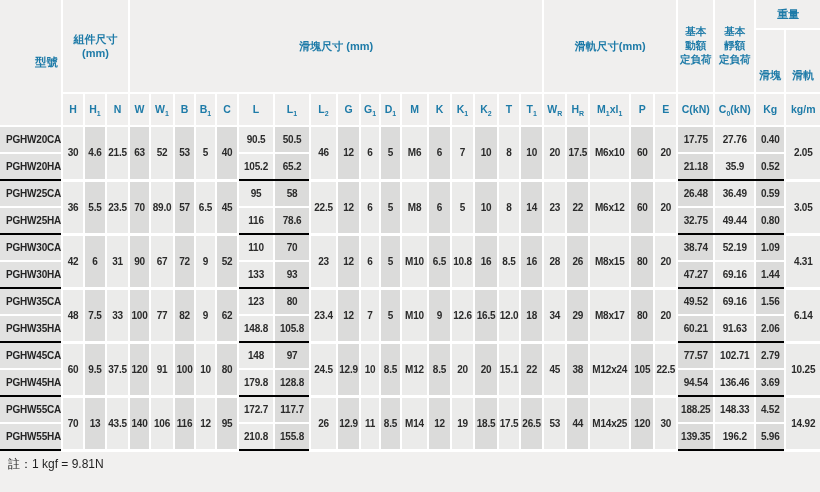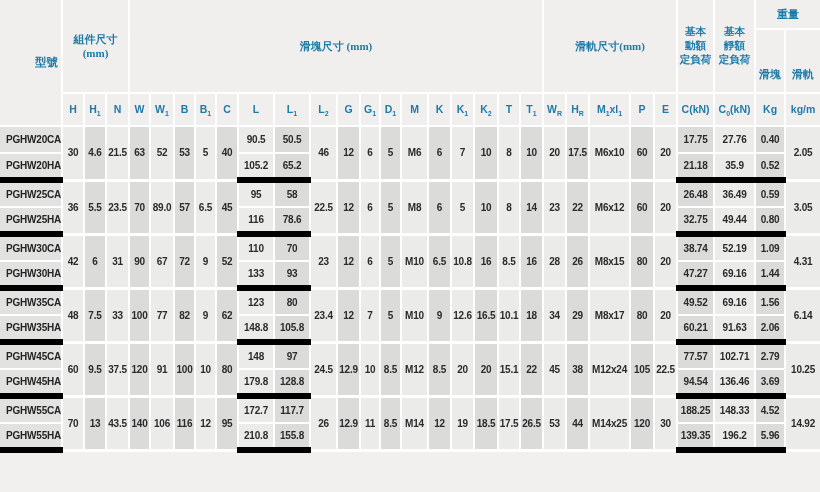--- a/index.html
+++ b/index.html
@@ -28,37 +28,37 @@
   thead th {
     background:#f0efee;
     color:#1e7ba8;
     font-weight:bold;
     font-size:11px;
     line-height:1.3;
     border-left:2px solid #fff;
     border-bottom:2px solid #fff;
   }
   thead tr.h1 th:first-child { border-left:none;padding-left:32px; }
-  tr.h1 th { height:28px;font-family:Liberation Serif, serif; }
-  tr.h2 th { height:52px; vertical-align:bottom; padding-bottom:10px;font-family:Liberation Mono, monospace; }
+  tr.h1 th { height:28px; }
+  tr.h2 th { height:52px; vertical-align:bottom; padding-bottom:10px; }
   tr.sym-row th { height:31px; font-size:10.5px; vertical-align:middle; padding-bottom:0; }
   th.model-h { font-size:11.5px; }
   th.load { font-size:10.5px; line-height:1.32;margin-top:47px; }
   sub { font-size:7px; line-height:0; }
   tbody tr { height:27px; }
   tbody td {
     font-size:10px;
     font-weight:600;
     letter-spacing:-0.2px;
     color:#2b2b2b;
     border-left:2px solid #fff;
     border-bottom:2px solid #fff;
   }
   tbody td[rowspan] { border-bottom:3px solid #fff; }
-  tbody tr.ha td { border-bottom:6px solid #000000; }
+  tbody tr.ha td { border-bottom:2px solid #000000; }
   td.model {
     background:#e2e2e1;
     text-align:left;
     padding-left:6px;
     font-weight:bold;
     font-size:10px;
     color:#242424;
     border-left:none;
   }
   .c-light { background:#ebebea; }
@@ -290,21 +290,21 @@
           <td class="c-light">123</td>
           <td class="c-dark">80</td>
           <td class="c-light" rowspan="2">23.4</td>
           <td class="c-dark" rowspan="2">12</td>
           <td class="c-light" rowspan="2">7</td>
           <td class="c-dark" rowspan="2">5</td>
           <td class="c-light" rowspan="2">M10</td>
           <td class="c-dark" rowspan="2">9</td>
           <td class="c-light" rowspan="2">12.6</td>
           <td class="c-dark" rowspan="2">16.5</td>
-          <td class="c-light" rowspan="2">10.1</td>
+          <td class="c-light" rowspan="2">12.0</td>
           <td class="c-dark" rowspan="2">18</td>
           <td class="c-light" rowspan="2">34</td>
           <td class="c-dark" rowspan="2">29</td>
           <td class="c-light" rowspan="2">M8x17</td>
           <td class="c-dark" rowspan="2">80</td>
           <td class="c-light" rowspan="2">20</td>
           <td class="c-dark">49.52</td>
           <td class="c-light">69.16</td>
           <td class="c-dark">1.56</td>
           <td class="c-light" rowspan="2">6.14</td>
@@ -392,13 +392,14 @@
         <tr class="ha">
           <td class="model">PGHW55HA</td>
           <td class="c-light">210.8</td>
           <td class="c-dark">155.8</td>
           <td class="c-dark">139.35</td>
           <td class="c-light">196.2</td>
           <td class="c-dark">5.96</td>
         </tr>
       </tbody>
   </table>
+  <div class="note">註：1 kgf = 9.81N</div>
 </div>
 
 </body></html>

